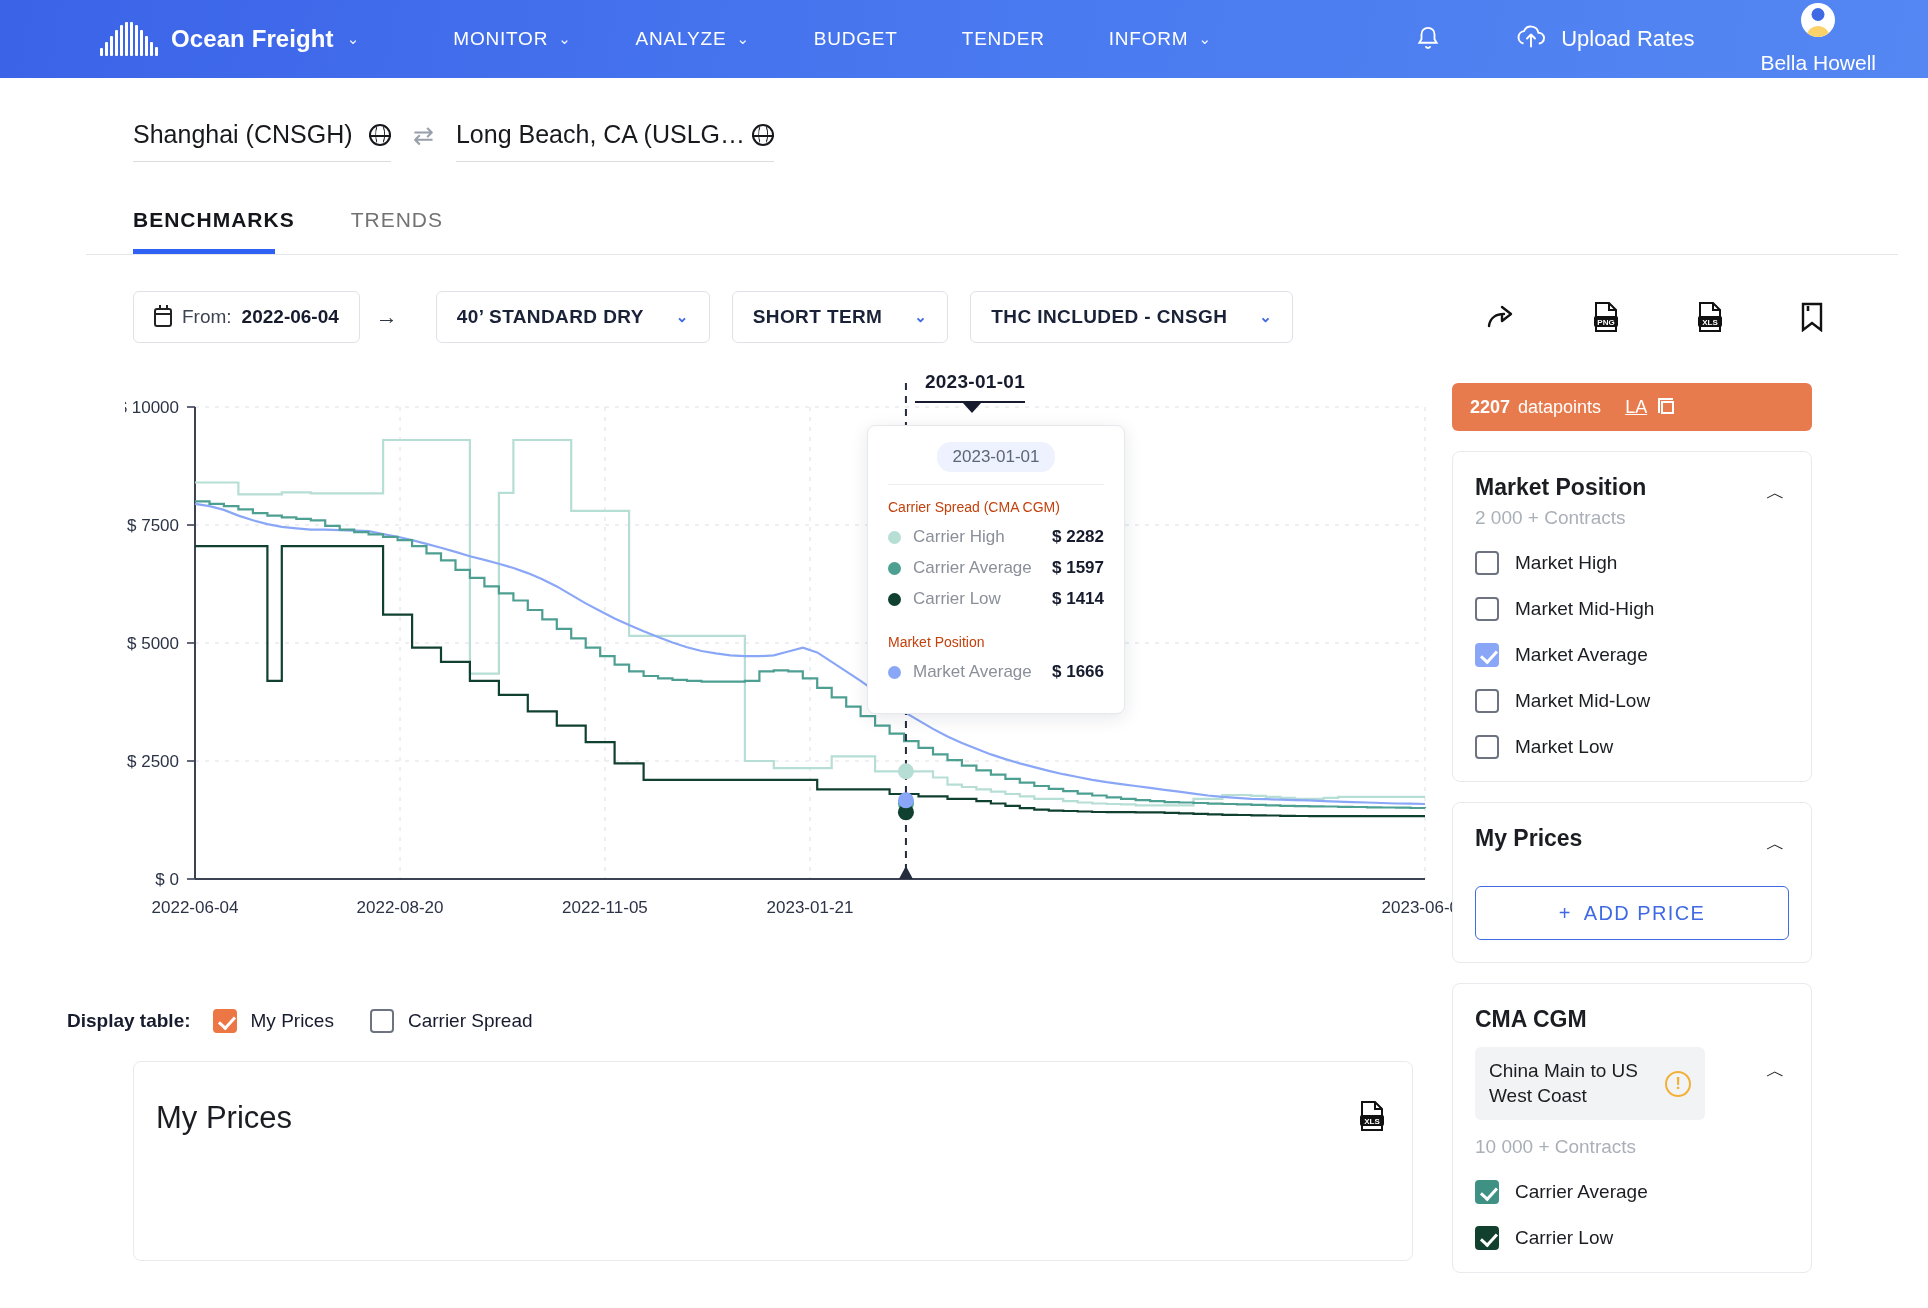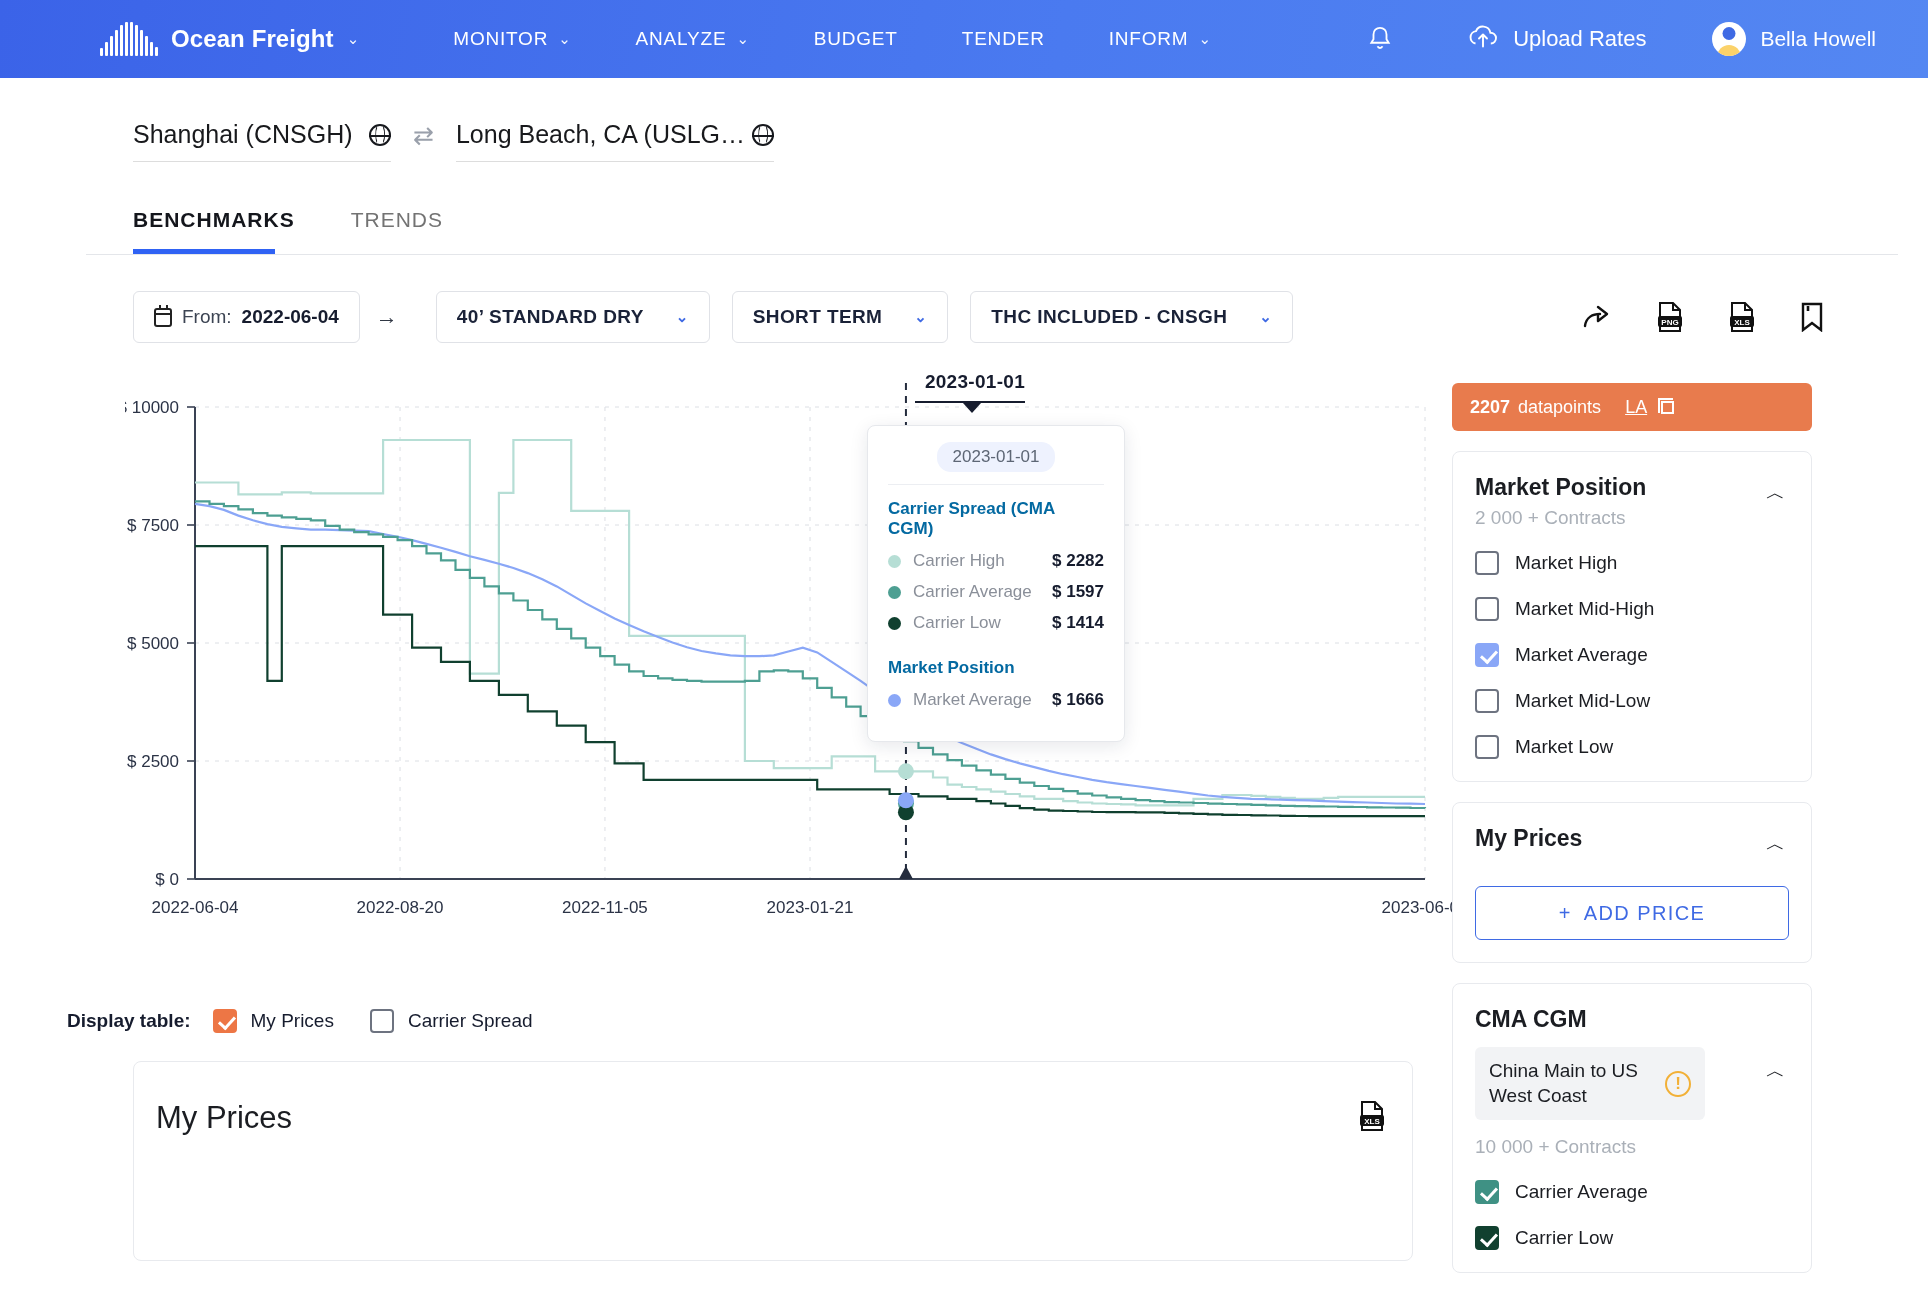--- a/index.html
+++ b/index.html
@@ -23,21 +23,21 @@
   .caret { font-size: 15px; opacity: .95; display:inline-block; }
   .navitems { display: flex; align-items: center; gap: 0px; margin-left: 62px; }
   .navitem {
     font-size: 19px; letter-spacing: .8px; font-weight: 400;
     padding: 0 32px; cursor: pointer; display: flex; align-items: center; gap: 10px;
     white-space: nowrap;
   }
   .navright { display: flex; align-items: center; margin-left: auto; margin-right: 52px; gap: 0; }
   .bell { padding: 0 38px; cursor: pointer; display:flex; align-items:center;}
   .upload { display: flex; align-items: center; gap: 14px; font-size: 22px; padding: 0 36px; cursor: pointer; }
-  .userbox { display: flex; align-items: center; gap: 14px; font-size: 21px; padding-left: 30px; cursor: pointer;}
+  .userbox { display: flex; align-items: center; gap: 14px; font-size: 21px; padding-left: 30px; cursor: pointer; flex-direction: column;}
   .avatar { width: 34px; height: 34px; border-radius: 50%; background: #fff; position: relative; overflow: hidden; }
   .avatar::before { content:""; position:absolute; left:50%; top:5px; transform:translateX(-50%);
      width:13px; height:13px; border-radius:50%; background:#3f6ae4; }
   .avatar::after { content:""; position:absolute; left:50%; bottom:-7px; transform:translateX(-50%);
      width:24px; height:18px; border-radius:12px 12px 0 0; background:#fbd26a; }
 
   
   .page { padding: 0 0 0 0; position: relative; height: calc(1308px - 78px); }
 
   .lane-row { display: flex; align-items: flex-end; padding: 42px 0 0 133px; gap: 0; }
@@ -77,21 +77,21 @@
   .chip .dd { color:#3f6ae4; font-size: 15px; margin-left: 4px;}
   .cal { width:18px; height:19px; border:2.2px solid #222; border-radius:3px; position:relative; flex:none; }
   .cal::before{content:"";position:absolute;left:-2.2px;right:-2.2px;top:3px;height:2.2px;background:#222;}
   .cal::after{content:"";position:absolute;left:3px;top:-5px;width:2.2px;height:4px;background:#222;
      box-shadow: 7px 0 0 #222;}
   .arrowbetween { color:#303744; font-size: 22px; padding: 0 16px; }
   .chip.bold { font-weight:700; letter-spacing:.4px;gap:28px;}
   .chipgap { width: 22px; }
 
   .toolicons { display:flex; align-items:center; gap: 44px; margin-left: auto; margin-right: 104px; }
-  .toolicon { cursor:pointer; display:flex; align-items:center; justify-content:center; }
+  .toolicon { cursor:pointer; display:flex; align-items:center; justify-content:center;margin-left:32px; }
 
   
   .split { display: flex; margin-top: 40px; }
   .chartcol { width: 1430px; position: relative; }
   .sidecol { width: 360px; margin-left: 22px; }
 
   
   .chartwrap { position: relative; width: 1330px; height: 600px; margin-left: 125px; }
   .marker-label {
     position:absolute; left: 770px; top: -12px; width: 160px; text-align:center;
@@ -102,21 +102,21 @@
      border-left:9px solid transparent;border-right:9px solid transparent;border-top:10px solid #161c2e; }
 
   .tooltip {
     position: absolute; left: 742px; top: 42px; width: 258px;
     background:#fff; border:1px solid #e6e8ec; border-radius:8px;
     box-shadow: 0 4px 18px rgba(20,30,60,.10); padding: 16px 20px 20px 20px; z-index: 9;
   }
   .tt-date { text-align:center; margin-bottom: 12px;}
   .tt-date span { background:#eef2fe; color:#5d6675; font-size:17px; border-radius:14px; padding:5px 16px; display:inline-block;}
   .tt-sep { height:1px; background:#eceef2; margin: 2px 0 14px 0;}
-  .tt-head { font-size:17px; font-weight:700; color:#0369a1; margin-bottom: 12px;}
+  .tt-head { font-size:14px; font-weight:400; color:#c2410c; margin-bottom: 12px;}
   .tt-row { display:flex; align-items:center; margin-bottom: 11px;}
   .dot { width:13px;height:13px;border-radius:50%;flex:none;margin-right:12px;}
   .tt-name { font-size:17px; color:#8a8f99; flex:1;}
   .tt-val { font-size:17px; font-weight:700; color:#161c2e; white-space:nowrap;}
   .tt-gap { height: 14px; }
 
   
   .displayrow { display:flex; align-items:center; gap: 14px; margin-left: 67px; margin-top: 26px; font-size:19px; color:#161c2e;}
   .displayrow .ttl { font-weight:700; margin-right: 8px;}
   .cb { width:24px;height:24px;border:2px solid #6d7380;border-radius:4px;background:#fff; cursor:pointer; flex:none; position:relative;}

